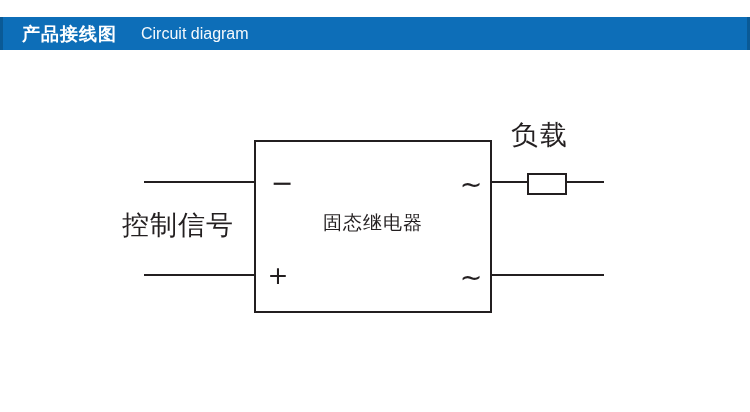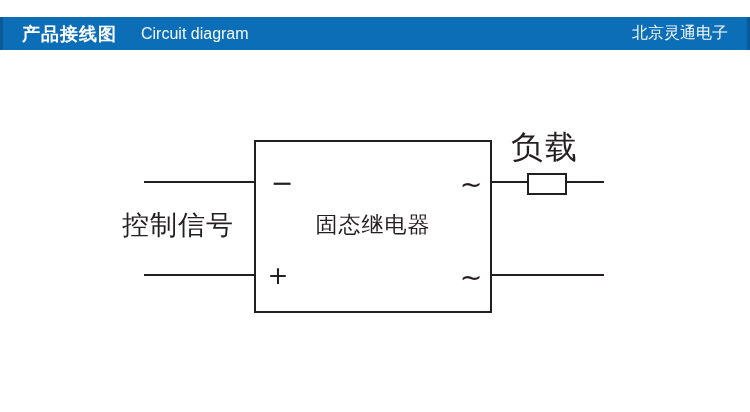--- a/index.html
+++ b/index.html
@@ -54,30 +54,30 @@
   .relay-box{
     position:absolute;left:254px;top:140px;
     width:238px;height:173px;
     box-sizing:border-box;
     border:2px solid var(--ink);
     background:#ffffff;
   }
   .relay-label{
     position:absolute;left:254px;top:210px;width:238px;
     text-align:center;
-    font-size:22px;
+    font-size:19px;
     letter-spacing:1px;
   }
   .sig-label{
     position:absolute;left:122px;top:207px;
     font-size:27px;letter-spacing:1px;
   }
   .load-label{
-    position:absolute;left:511px;top:126px;
-    font-size:32px;letter-spacing:2px;
+    position:absolute;left:511px;top:117px;
+    font-size:27px;letter-spacing:2px;
   }
   .load-power-label{
     position:absolute;left:510px;top:209px;
     font-size:27px;letter-spacing:1px;
   }
   .terminal{
     position:absolute;
     transform:translate(-50%,-50%);
     font-size:27px;line-height:1;
     font-family:"DejaVu Sans", sans-serif;
@@ -100,21 +100,20 @@
   .w-right-top-outer{left:567px;top:181px;width:37px;}
   .w-right-bottom{left:492px;top:274px;width:112px;}
 </style>
 </head>
 <body>
 
 <div class="header">
   <span class="edge left"></span>
   <span class="title-zh">产品接线图</span>
   <span class="title-en">Circuit diagram</span>
-  <span class="company">北京灵通电子</span>
   <span class="edge right"></span>
 </div>
 
 <div class="diagram">
 
   <div class="sig-label">控制信号</div>
 
   <div class="wire w-left-top"></div>
   <div class="wire w-left-bottom"></div>
 

